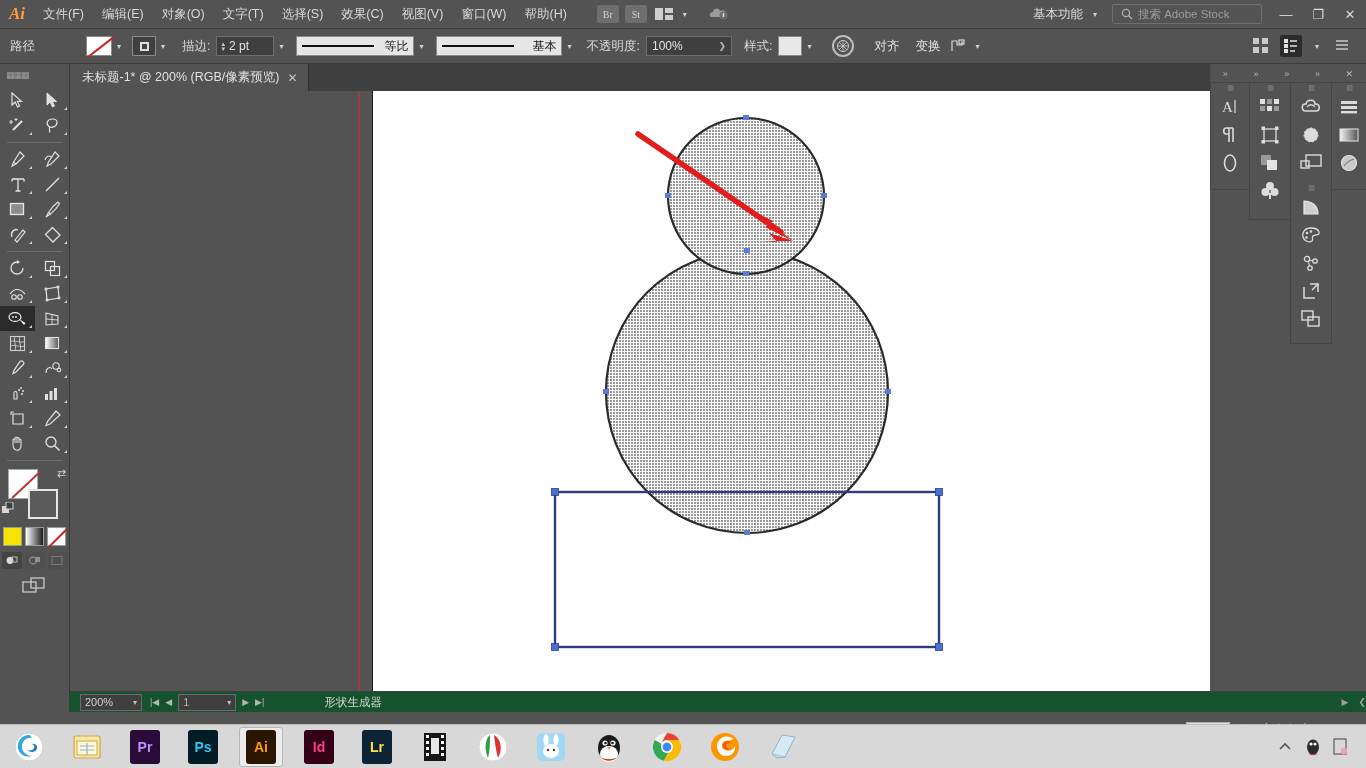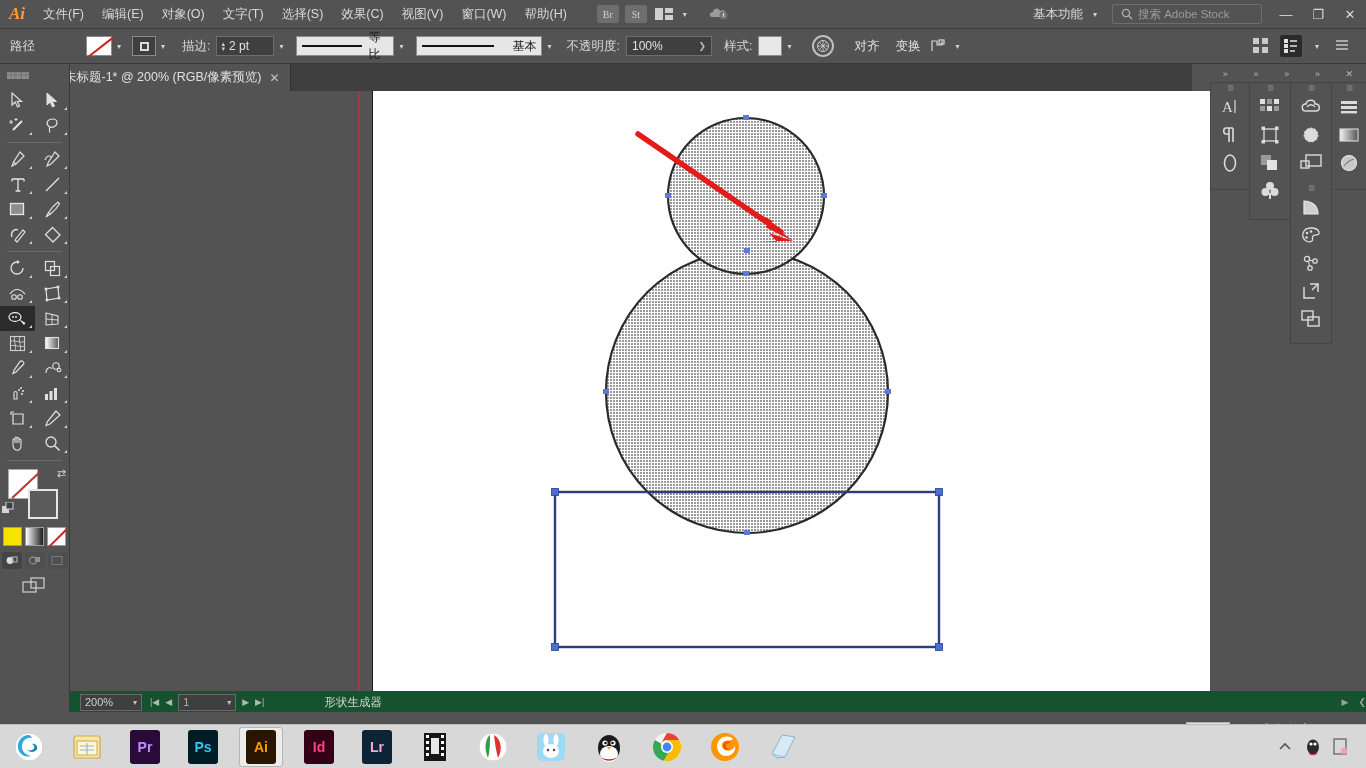--- a/index.html
+++ b/index.html
@@ -98,21 +98,21 @@
     width:22px;height:22px;border-radius:50%;border:2px solid #bdbdbd;
     display:flex;align-items:center;justify-content:center;
   }
   .ob-text-btn { font-size:12.5px;color:#e2e2e2;padding:0 8px;cursor:default; }
   .ob-right { margin-left:auto; display:flex; align-items:center; gap:8px; padding-right:12px; }
   .ob-ic { width:22px;height:22px;display:flex;align-items:center;justify-content:center; }
   .ob-ic.active { background:#2b2b2b; border-radius:2px; }
 
   
   .tabbar {
-    position:absolute;left:52px;top:64px;width:1140px;height:27px;
+    position:absolute;left:70px;top:64px;width:1140px;height:27px;
     background:#3f3f3f;display:flex;align-items:flex-end;
   }
   .doc-tab {
     height:27px;background:#535353;display:flex;align-items:center;gap:8px;
     padding:0 10px 0 12px;font-size:12.5px;color:#e0e0e0;border-right:1px solid #2e2e2e;
   }
   .doc-tab .x { font-size:12px;color:#c5c5c5; }
 
   
   .toolbar {
@@ -334,21 +334,21 @@
     <div class="num-field">
       <span class="stepper">
           <span>▴</span>
           <span>▾</span>
         </span>
       <span class="val">2 pt</span>
     </div>
     <div class="caret">▾</div>
 
     <div style="width:8px"></div>
-    <div class="combo" style="width:98px">
+    <div class="combo" style="width:118px">
       <span class="line"></span>
       <span>等比</span>
     </div>
     <div class="caret">▾</div>
 
     <div style="width:8px"></div>
     <div class="combo" style="width:126px">
       <span class="line"></span>
       <span>基本</span>
     </div>
@@ -901,21 +901,21 @@
     <div class="tb-app">
       <div class="app-sq" style="background:#001d26;color:#31c5f0">Ps</div>
     </div>
     <div class="tb-app active">
       <div class="app-sq" style="background:#2a1600;color:#ff9a00">Ai</div>
     </div>
     <div class="tb-app">
       <div class="app-sq" style="background:#330016;color:#ff3f8e">Id</div>
     </div>
     <div class="tb-app">
-      <div class="app-sq" style="background:#0d2436;color:#f9a8d4">Lr</div>
+      <div class="app-sq" style="background:#0d2436;color:#fde047">Lr</div>
     </div>
     <div class="tb-app">
       <svg width="30" height="32" viewBox="0 0 30 32">
         <rect x="4" y="2" width="22" height="28" fill="#161616"></rect>
         <g fill="#fff">
           <rect x="6" y="4" width="3" height="3"></rect>
             <rect x="6" y="10" width="3" height="3"></rect>
           <rect x="6" y="16" width="3" height="3"></rect>
             <rect x="6" y="22" width="3" height="3"></rect>
           <rect x="21" y="4" width="3" height="3"></rect>

